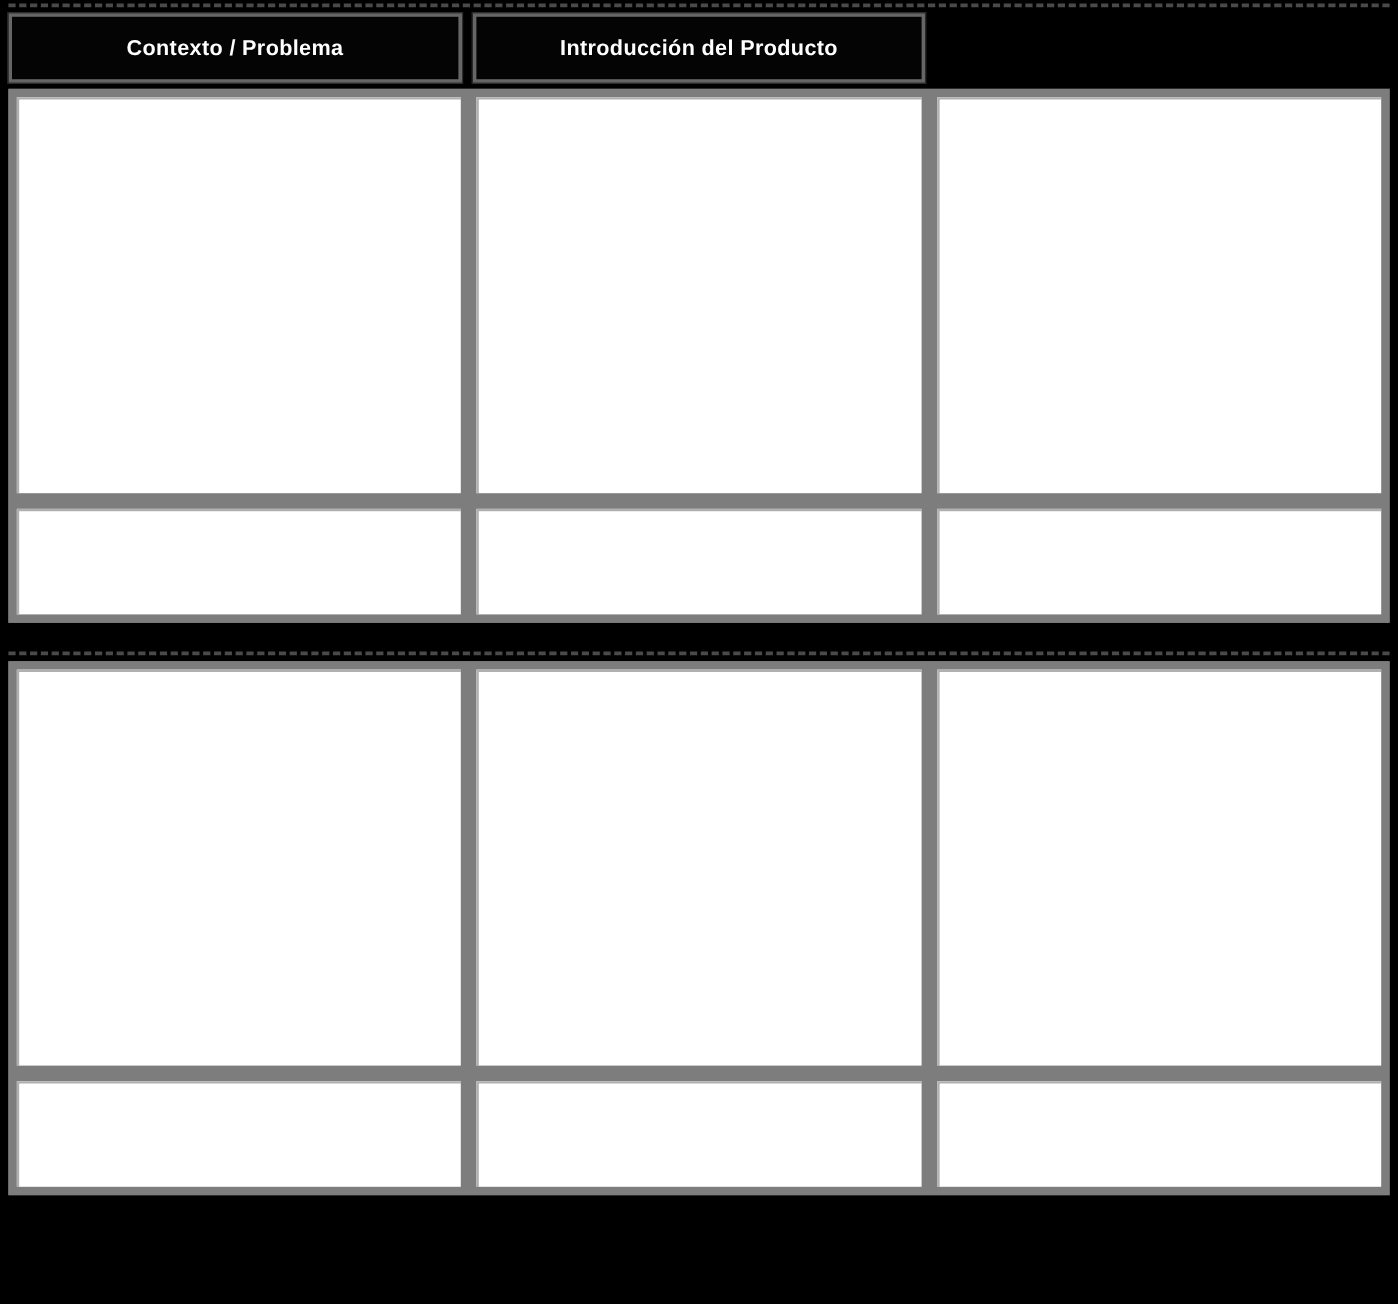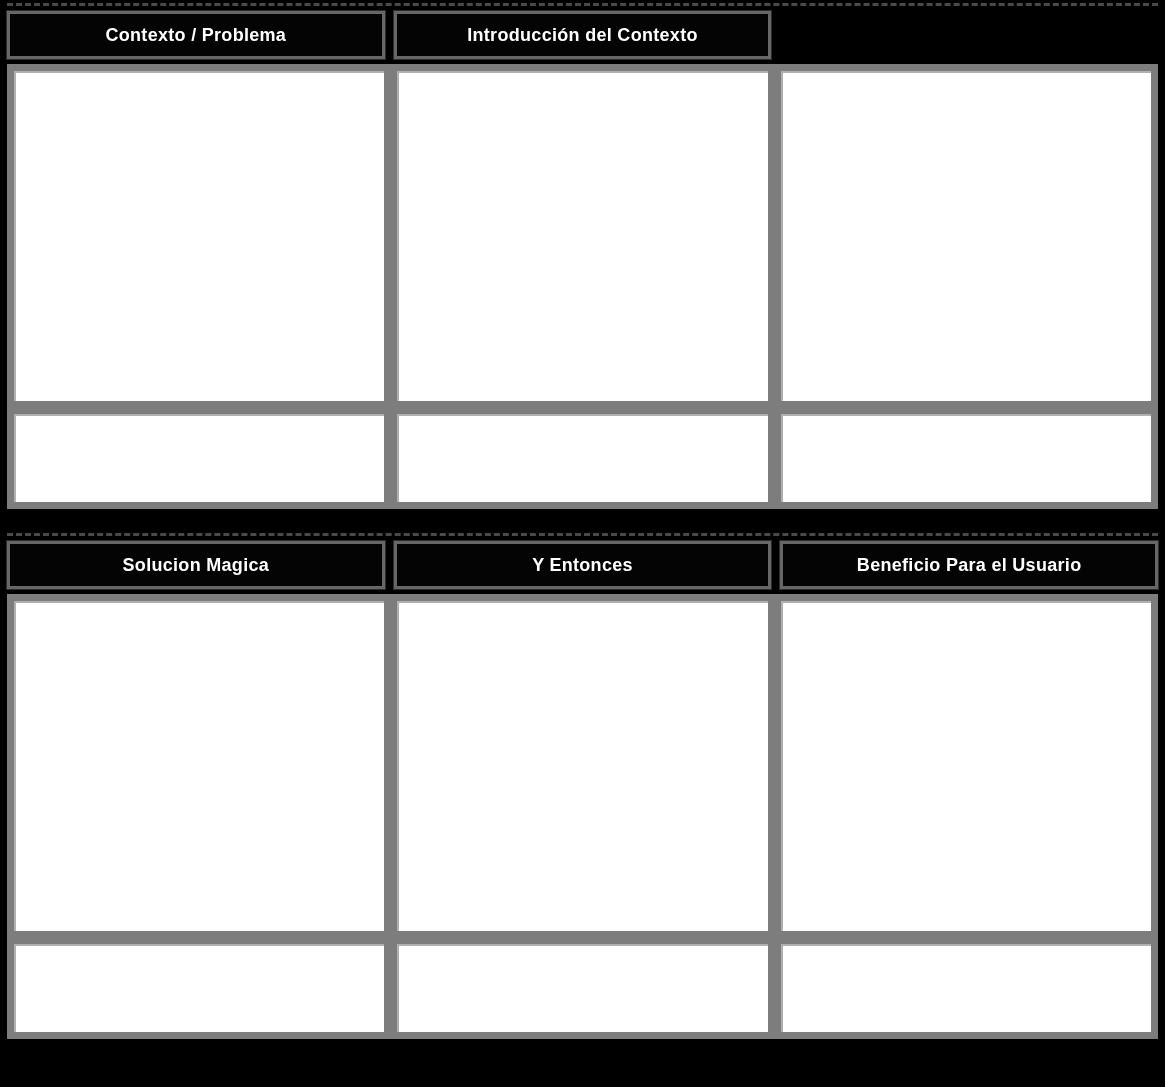--- a/index.html
+++ b/index.html
@@ -22,21 +22,21 @@
   }
   .row-sep {
     height: 0;
     border-top: 3px dashed #4a4a4a;
     margin: 0 0 5px 0;
   }
   .headers {
     display: grid;
     grid-template-columns: repeat(3, 1fr);
     gap: 9px;
-    height: 48px;
+    height: 58px;
     margin-bottom: 5px;
   }
   .hcell {
     background: #040404;
     border: 3px solid #666666;
     outline: 1px solid #2e2e2e;
     box-sizing: border-box;
     display: flex;
     align-items: center;
     justify-content: center;
@@ -71,21 +71,21 @@
 </head>
 <body>
 
 <div class="page">
 
   <section class="story-row">
     <div class="row-sep"></div>
 
     <div class="headers">
       <div class="hcell">Contexto / Problema</div>
-      <div class="hcell">Introducción del Contexto</div>
+      <div class="hcell">Introducción del Producto</div>
     </div>
 
     <div class="content">
       <div class="cell img">
         <span class="celltext"></span>
       </div>
       <div class="cell img">
         <span class="celltext"></span>
       </div>
       <div class="cell img">
@@ -100,25 +100,20 @@
       </div>
       <div class="cell desc">
         <span class="celltext"></span>
       </div>
     </div>
   </section>
 
   <section class="story-row">
     <div class="row-sep"></div>
 
-    <div class="headers">
-      <div class="hcell">Solucion Magica</div>
-      <div class="hcell">Y Entonces</div>
-      <div class="hcell">Beneficio Para el Usuario</div>
-    </div>
 
     <div class="content">
       <div class="cell img">
         <span class="celltext"></span>
       </div>
       <div class="cell img">
         <span class="celltext"></span>
       </div>
       <div class="cell img">
         <span class="celltext"></span>

